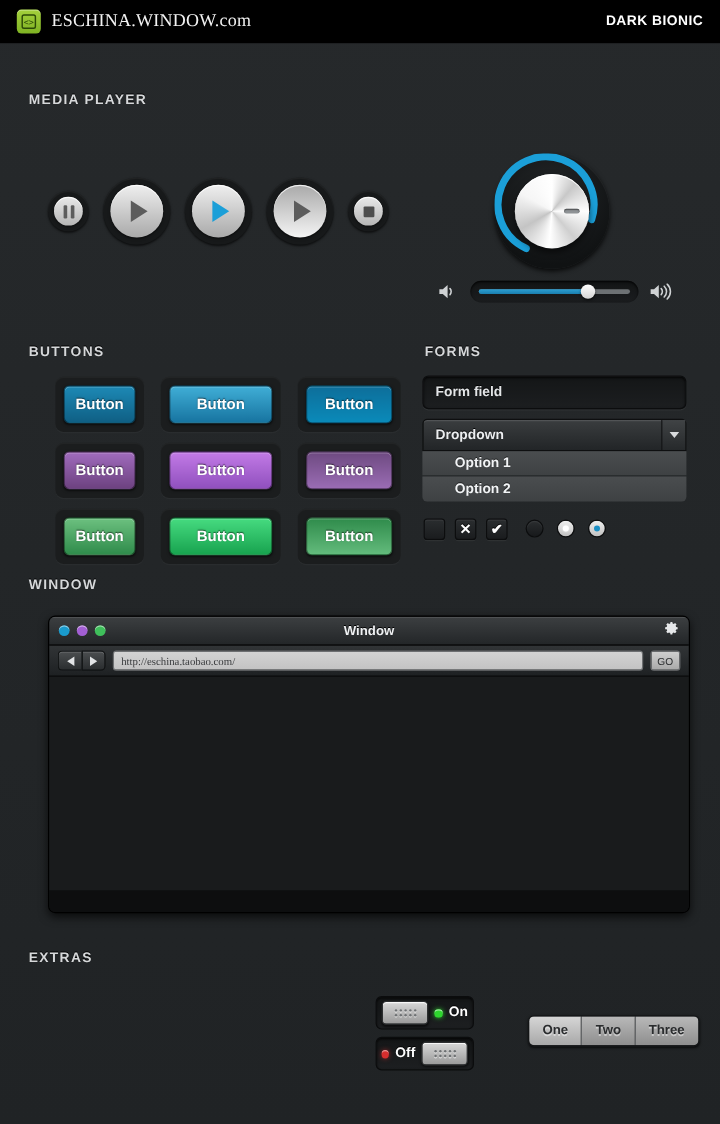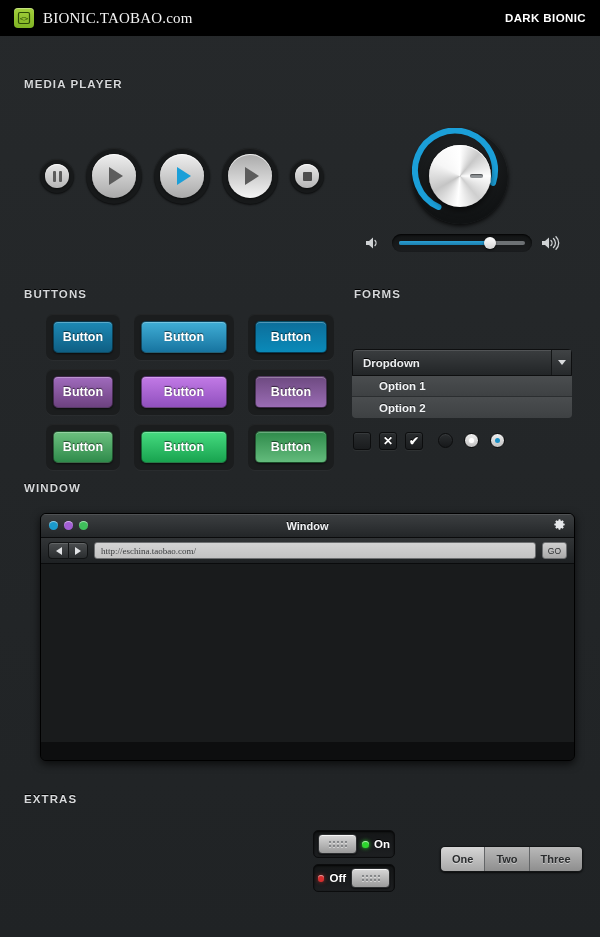--- a/index.html
+++ b/index.html
@@ -355,21 +355,21 @@
 </head>
 <body>
 
 <div class="topbar">
   <span class="logo-mark">
     <svg width="14" height="14" viewBox="0 0 14 14">
       <rect x="1.5" y="1.5" width="11" height="11" rx="1.5" fill="none" stroke="#2c4a07" stroke-width="1.2"></rect>
       <text x="7" y="10" font-size="7" fill="#2c4a07" text-anchor="middle" font-family="monospace">&lt;&gt;</text>
     </svg>
   </span>
-  <span class="brand">BIONIC.TAOBAO.com</span>
+  <span class="brand">ESCHINA.WINDOW.com</span>
   <span class="topbar-right">DARK BIONIC</span>
 </div>
 
 <div class="wrap" style="height:901px;">
 
   <div class="abs sec-title" style="left:24px; top:42px;">MEDIA PLAYER</div>
 
   <div class="abs mp-buttons" style="left:40px; top:112px;">
 
     <div class="mp-btn mp-sm">
@@ -467,20 +467,21 @@
           <div class="ui-btn grn-2 w-b">Button</div>
         </div>
         <div class="btn-cell">
           <div class="ui-btn grn-3 w-c">Button</div>
         </div>
       </div>
     </div>
 
   <div class="abs sec-title" style="left:354px; top:252px;">FORMS</div>
 
+  <div class="abs form-field" style="left:352px; top:277px;" placeholder="Form field">Form field</div>
 
   <div class="abs" style="left:352px; top:313px;">
     <div class="dd-head">
       <span>Dropdown</span>
       <span class="dd-arrow-box">
           <i class="caret"></i>
         </span>
     </div>
     <div class="dd-list" id="dd-list">
         <div class="dd-opt">Option 1</div>

